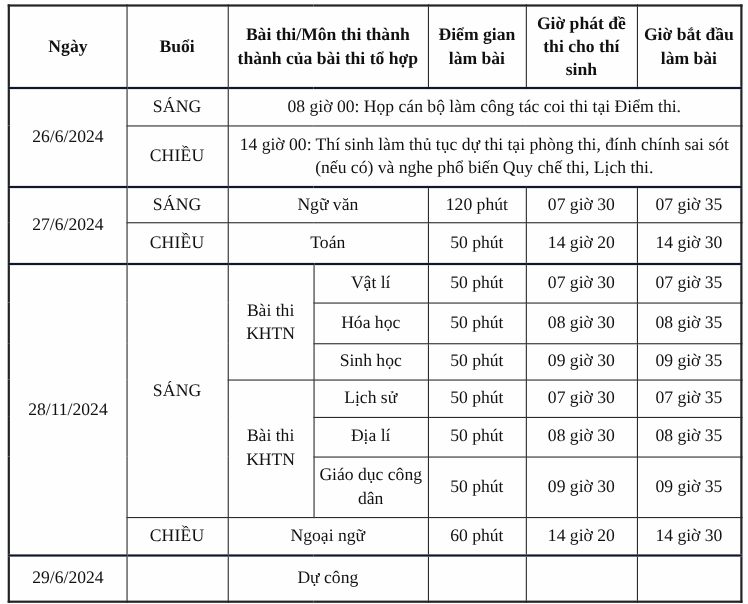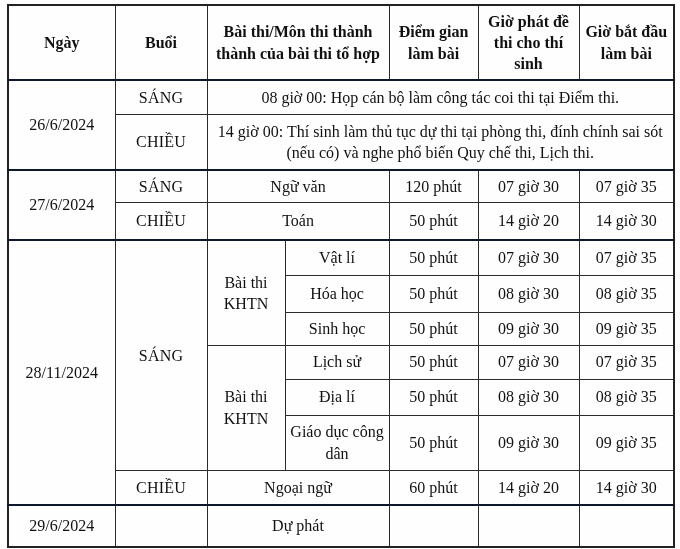--- a/index.html
+++ b/index.html
@@ -149,20 +149,20 @@
         <td class="session-cell">CHIỀU</td>
         <td colspan="2" class="subject-cell">Ngoại ngữ</td>
         <td class="duration-cell">60 phút</td>
         <td class="time-bold">14 giờ 20</td>
         <td class="time-bold">14 giờ 30</td>
       </tr>
 
       <tr style="height:42px" class="group-start">
         <td class="date-cell">29/6/2024</td>
         <td></td>
-        <td colspan="2" class="subject-cell">Dự phát</td>
+        <td colspan="2" class="subject-cell">Dự công</td>
         <td></td>
         <td></td>
         <td></td>
       </tr>
     </tbody>
   </table>
 </div>
 
 </body></html>

